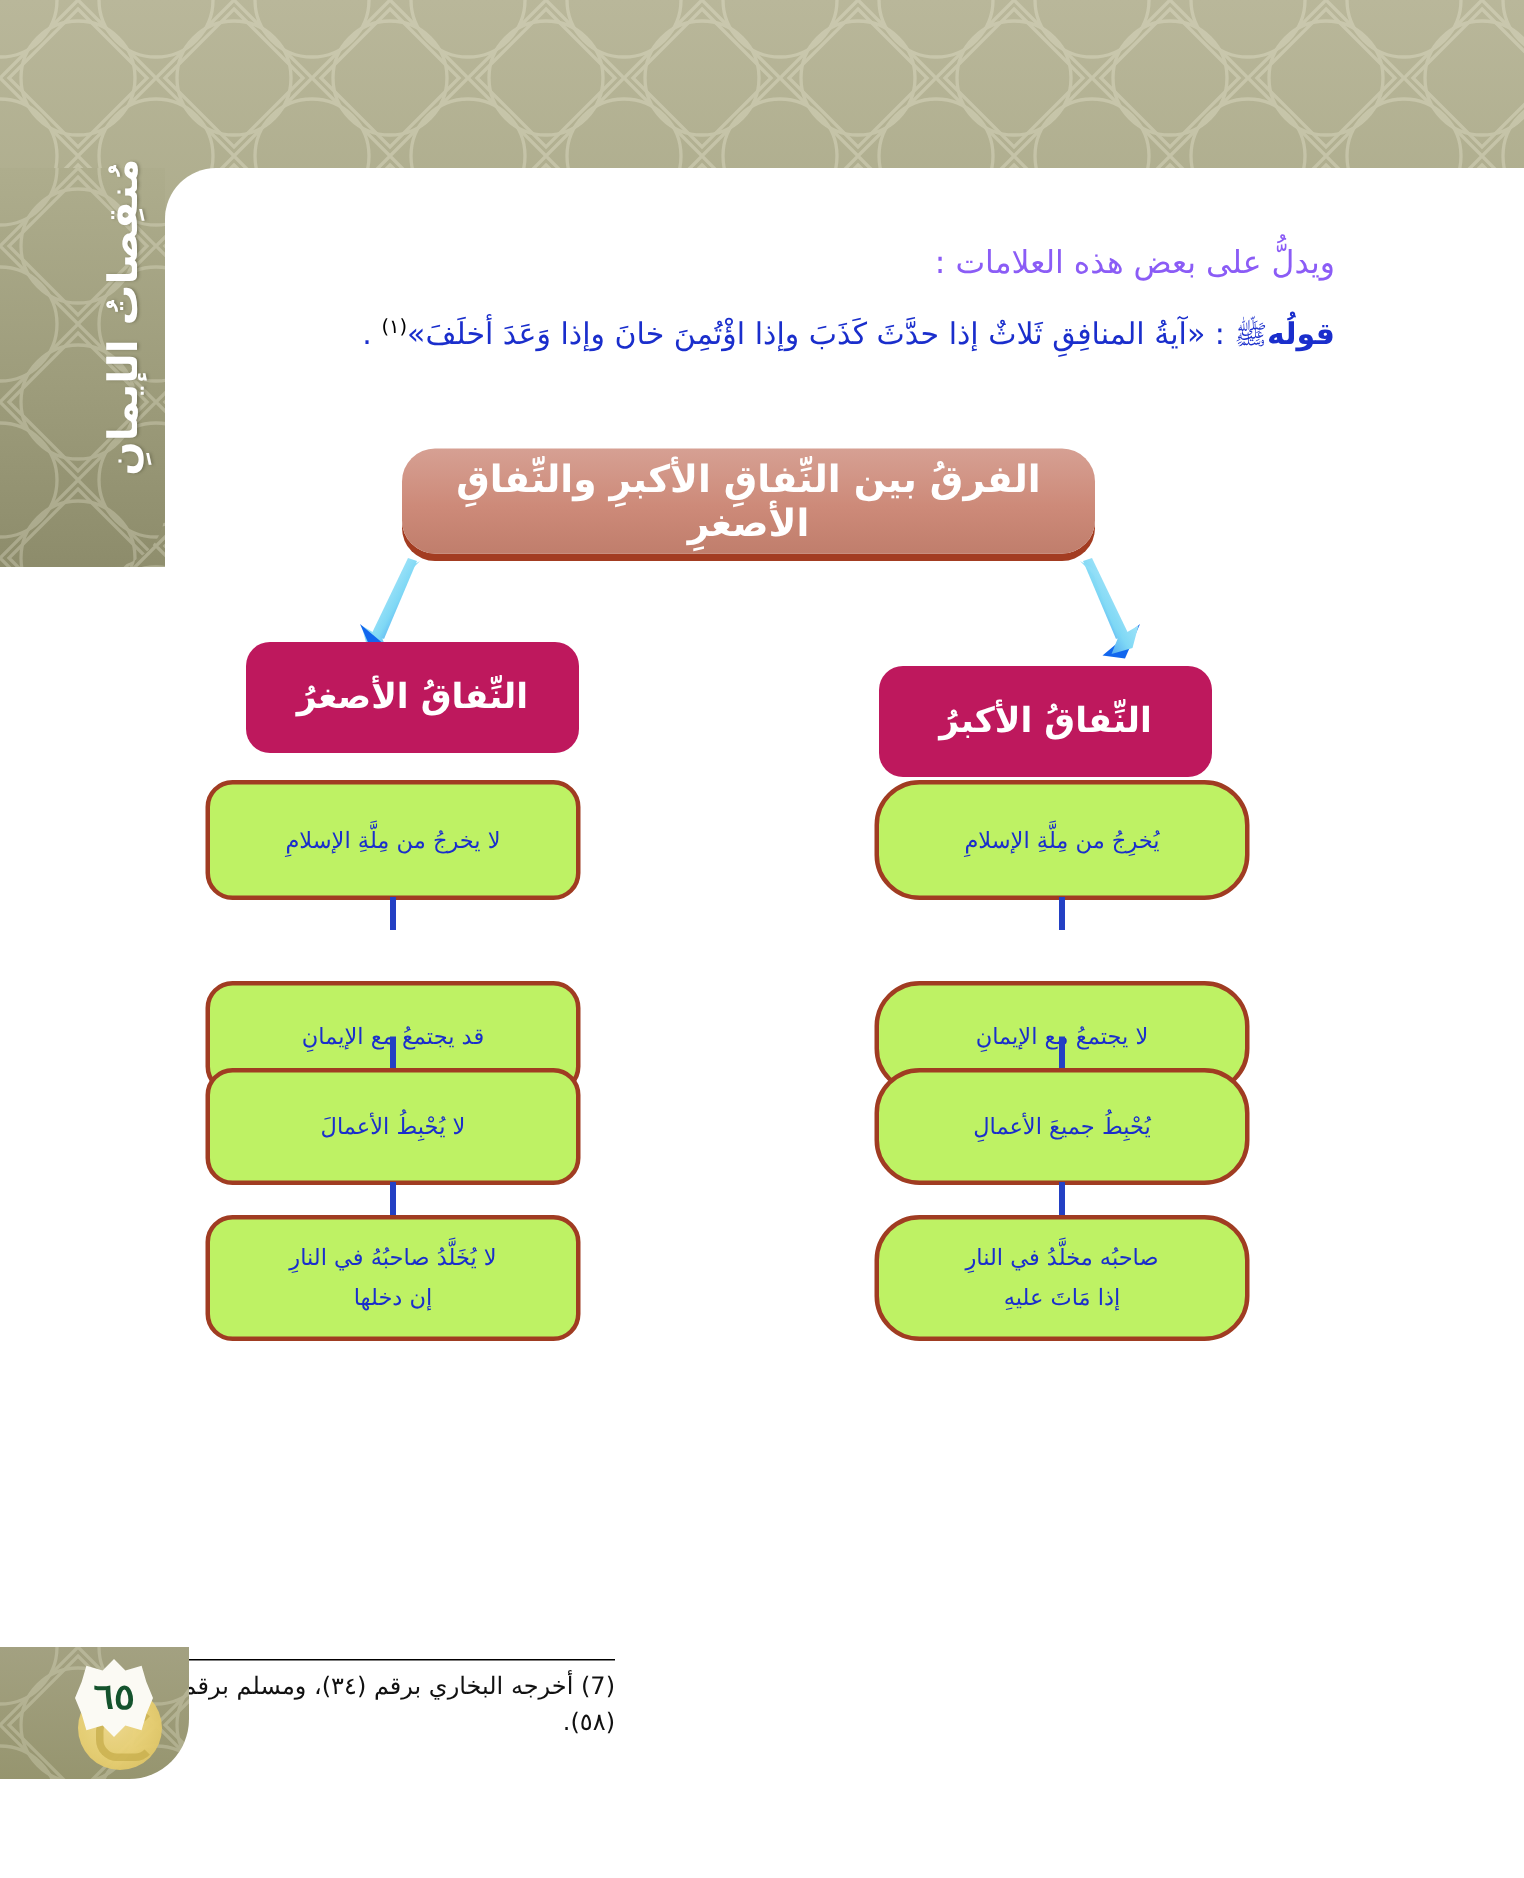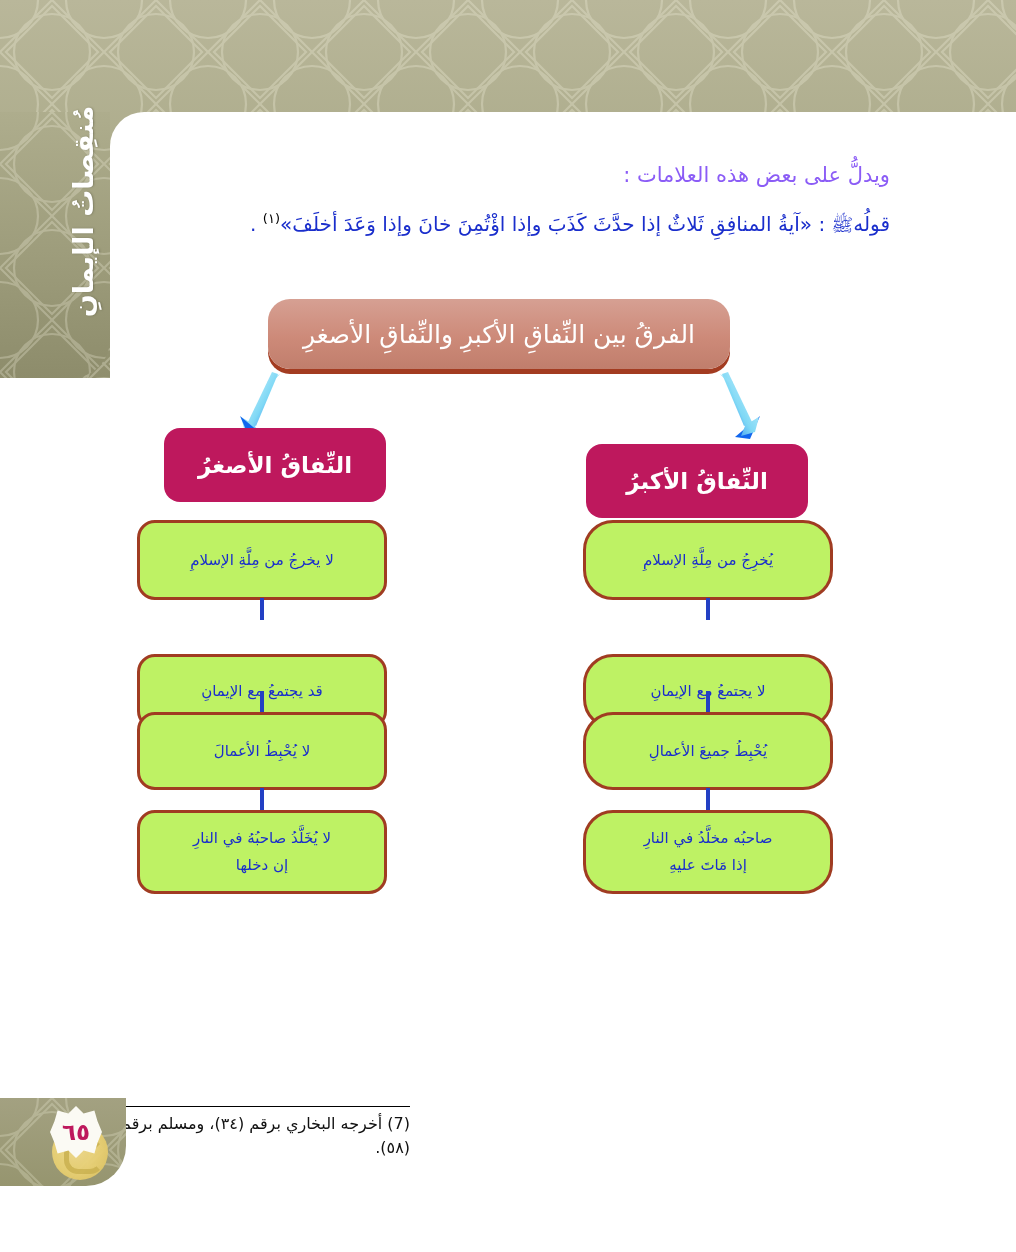--- a/index.html
+++ b/index.html
@@ -87,21 +87,21 @@
     width: 776px;
     text-align: right;
     color: #1a2ecc;
     font-size: 20px;
     line-height: 32px;
     direction: rtl;
     white-space: nowrap;
   }
   .hadith-line .lead {
     color: #1a2ecc;
-    font-weight: normal;
+    font-weight: bold;
   }
   .sup-note {
     font-size: 13px;
     vertical-align: super;
     color: #000;
   }
   .pbuh {
     font-size: 18px;
     color: #1a2ecc;
   }
@@ -119,21 +119,21 @@
     position: absolute;
     left: 268px;
     top: 299px;
     width: 462px;
     height: 70px;
     border-radius: 22px;
     background: linear-gradient(to bottom, #d6a093 0%, #cd8a79 55%, #c07e6c 100%);
     box-shadow: 0 5px 0 0 #a33c21;
     color: #ffffff;
     font-size: 25px;
-    font-weight: normal;
+    font-weight: bold;
     display: flex;
     align-items: center;
     justify-content: center;
     text-align: center;
     direction: rtl;
   }
 
   .node-head {
     position: absolute;
     width: 222px;
@@ -270,24 +270,25 @@
   }
   .page-num {
     position: absolute;
     left: 50px;
     top: 8px;
     width: 52px;
     height: 52px;
     display: flex;
     align-items: center;
     justify-content: center;
-    color: #be185d;
+    color: #14532d;
     font-size: 23px;
     font-weight: bold;
     direction: rtl;
+    font-family: Liberation Mono, monospace;
   }
 </style>
 </head>
 <body>
 
 <div class="header-band">
   <svg class="lattice" viewBox="0 0 1016 378" preserveAspectRatio="none">
     <defs>
       <pattern id="latt" width="104" height="104" patternUnits="userSpaceOnUse">
         <g fill="none" stroke="#f3f1dd" stroke-width="2.2">

